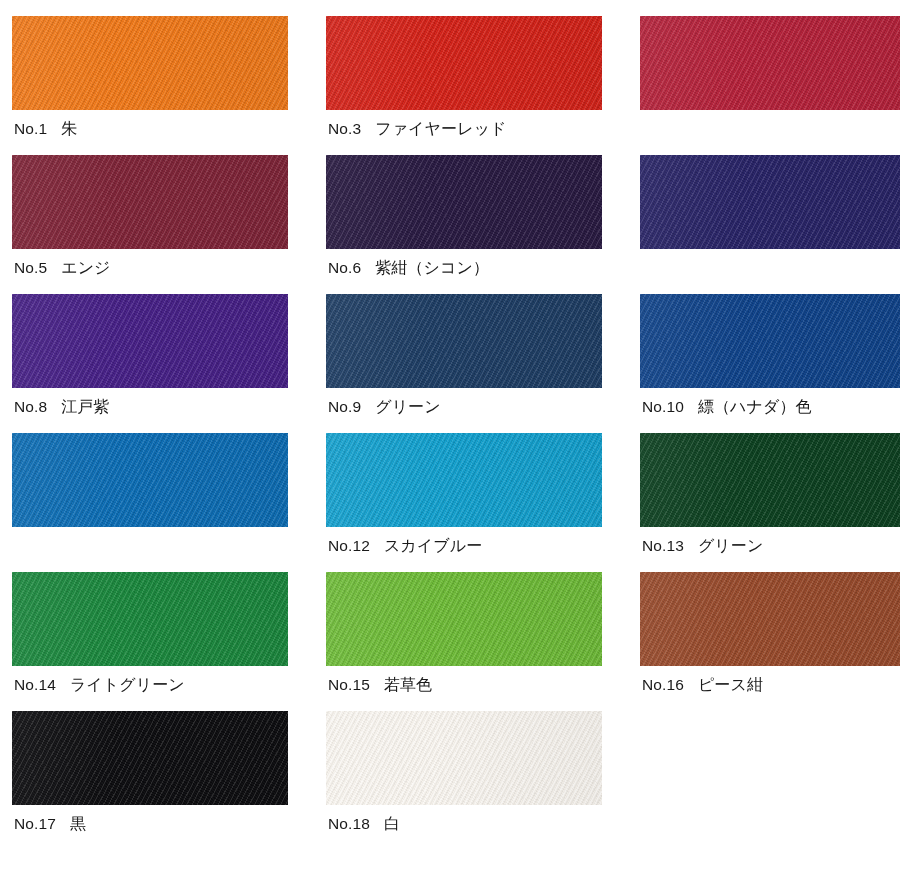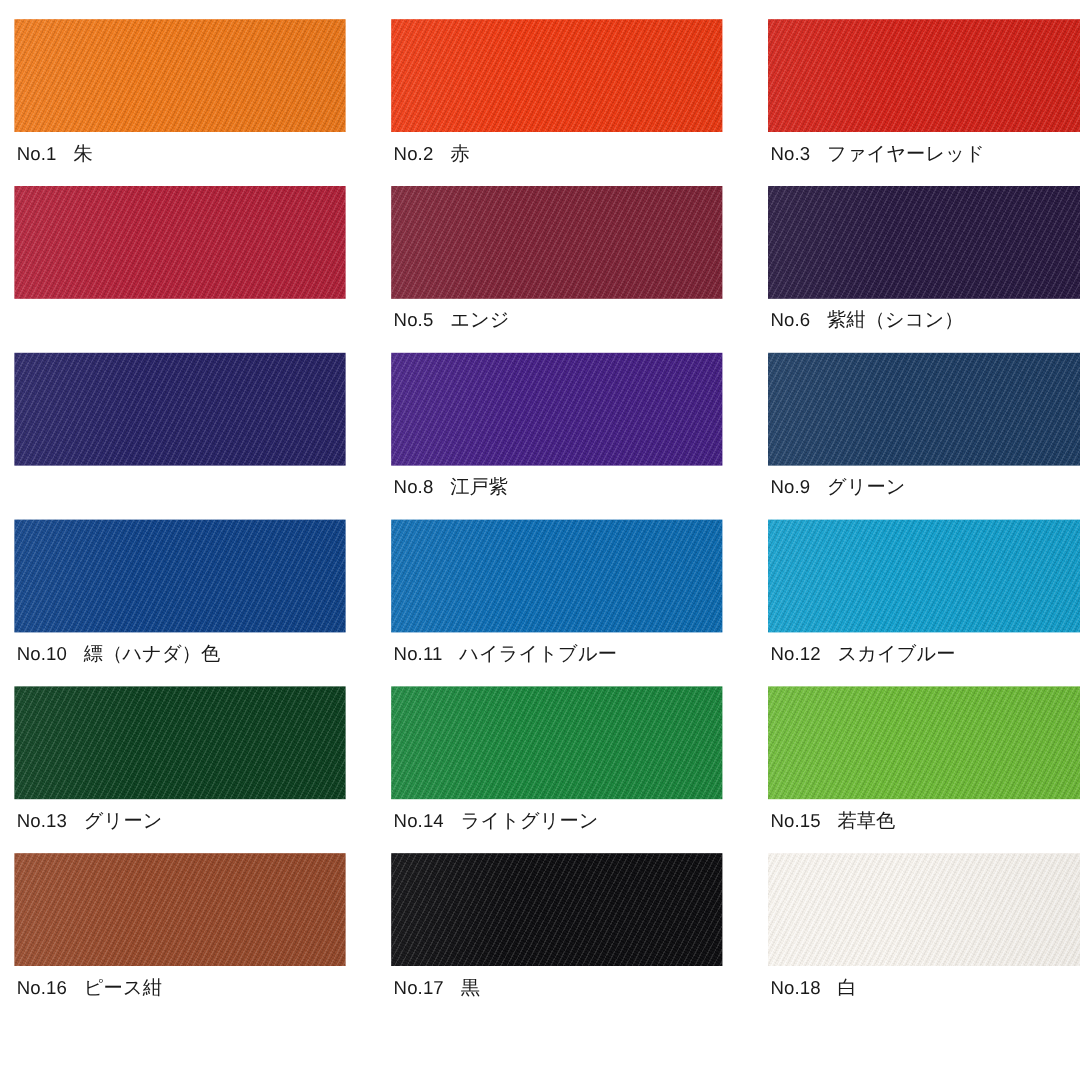--- a/index.html
+++ b/index.html
@@ -135,30 +135,20 @@
         <div class="swatch-chip" style="background-color: rgb(240, 120, 24);">
           <div class="weave"></div>
           <div class="sheen"></div>
         </div>
         <div class="swatch-label">
           <span class="swatch-no">No.1</span>
           <span class="swatch-name">朱</span>
         </div>
       </div>
       <div class="swatch-cell">
-        <div class="swatch-chip" style="background-color: rgb(240, 56, 16);">
-          <div class="weave"></div>
-          <div class="sheen"></div>
-        </div>
-        <div class="swatch-label">
-          <span class="swatch-no">No.2</span>
-          <span class="swatch-name">赤</span>
-        </div>
-      </div>
-      <div class="swatch-cell">
         <div class="swatch-chip" style="background-color: rgb(212, 32, 23);">
           <div class="weave"></div>
           <div class="sheen"></div>
         </div>
         <div class="swatch-label">
           <span class="swatch-no">No.3</span>
           <span class="swatch-name">ファイヤーレッド</span>
         </div>
       </div>
       <div class="swatch-cell">
@@ -221,24 +211,20 @@
         <div class="swatch-label">
           <span class="swatch-no">No.10</span>
           <span class="swatch-name">縹（ハナダ）色</span>
         </div>
       </div>
       <div class="swatch-cell">
         <div class="swatch-chip" style="background-color: rgb(10, 108, 180);">
           <div class="weave"></div>
           <div class="sheen"></div>
         </div>
-        <div class="swatch-label">
-          <span class="swatch-no">No.11</span>
-          <span class="swatch-name">ハイライトブルー</span>
-        </div>
       </div>
       <div class="swatch-cell">
         <div class="swatch-chip" style="background-color: rgb(17, 160, 206);">
           <div class="weave"></div>
           <div class="sheen"></div>
         </div>
         <div class="swatch-label">
           <span class="swatch-no">No.12</span>
           <span class="swatch-name">スカイブルー</span>
         </div>

